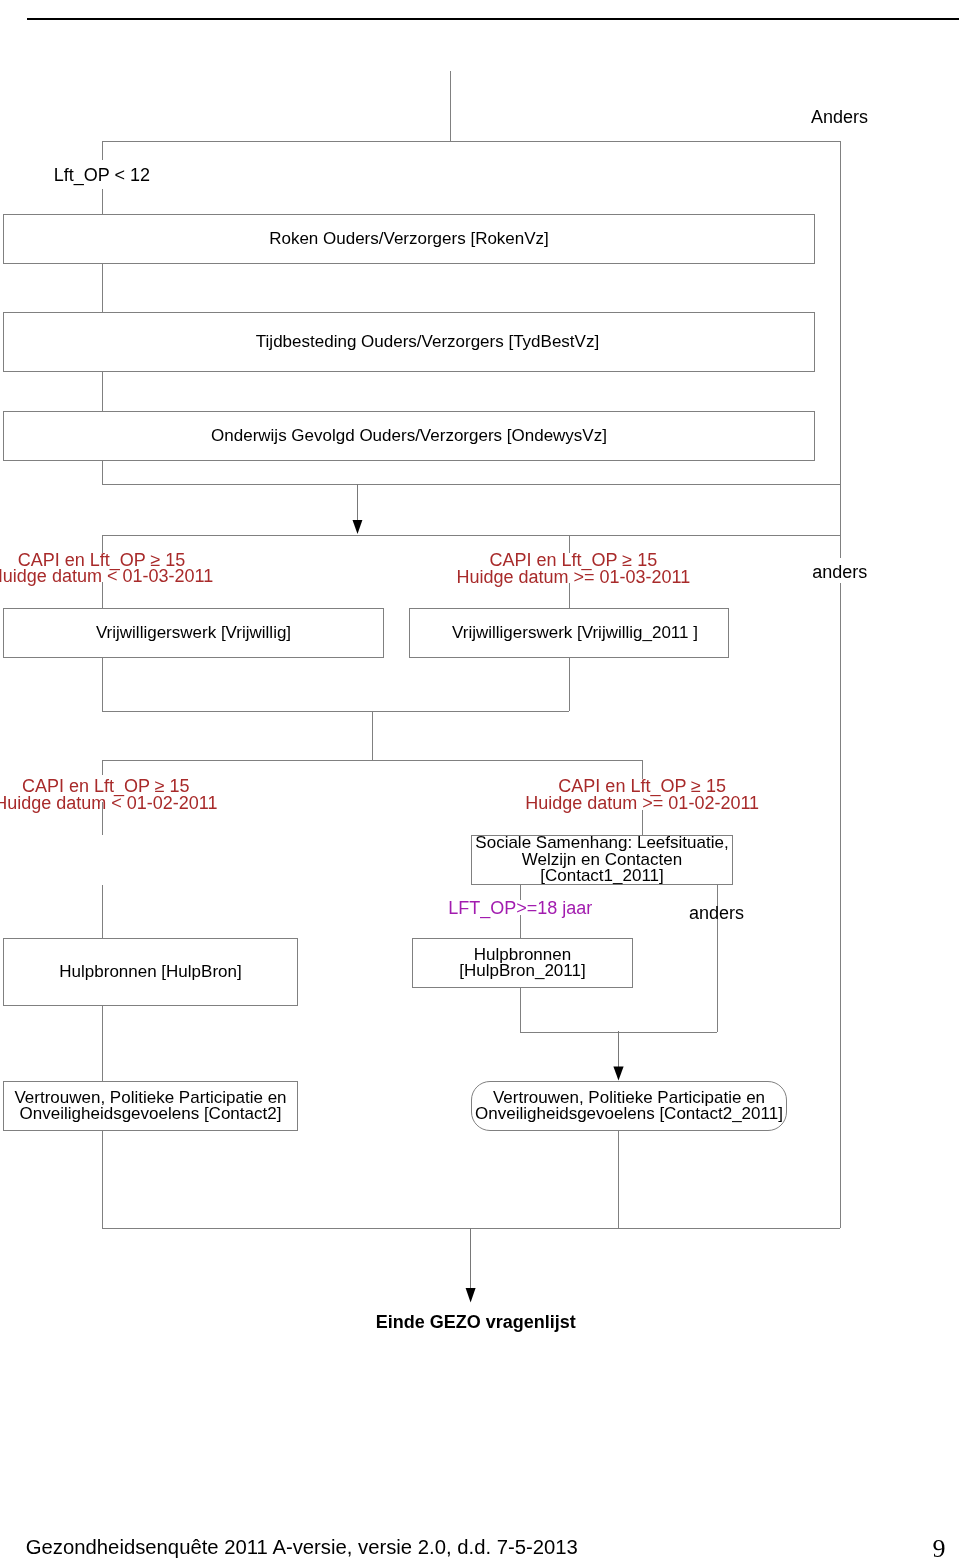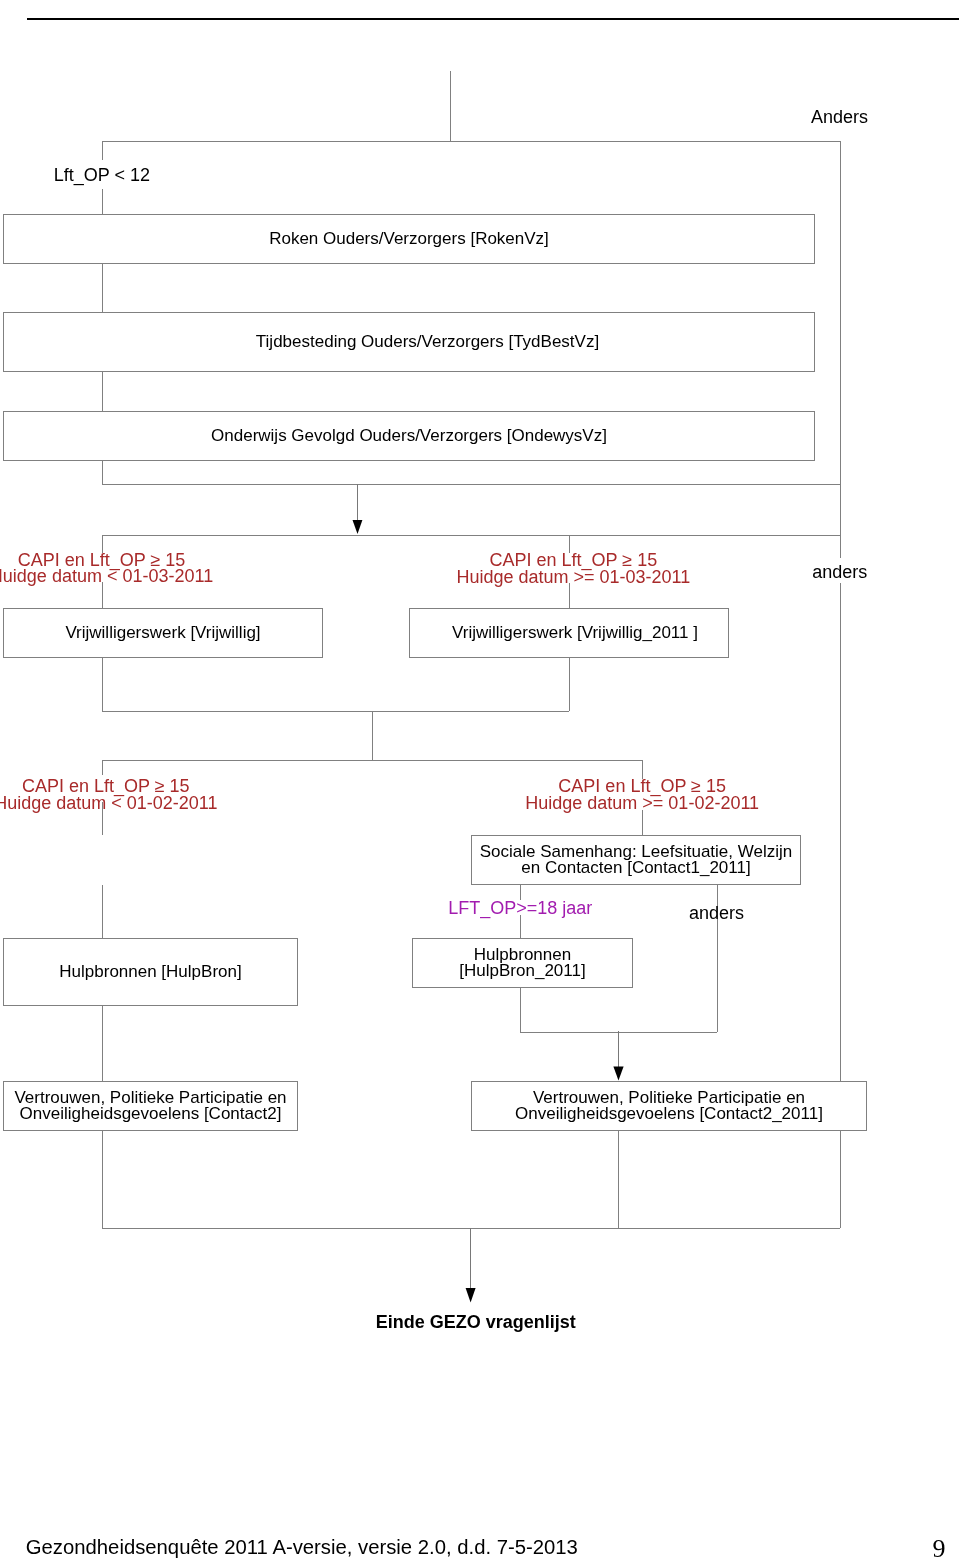--- a/index.html
+++ b/index.html
@@ -63,42 +63,42 @@
     <div>Huidge datum &lt; 01-03-2011</div>
   </div>
   <div class="mask" style="left:482px;top:553px;width:183px;height:30px;"></div>
   <div class="lbl red" style="left:573.4px;top:552.3px;">
     <div>CAPI en Lft_OP ≥ 15</div>
     <div>Huidge datum &gt;= 01-03-2011</div>
   </div>
   <div class="mask" style="left:818px;top:558px;width:44px;height:25px;"></div>
   <div class="lbl" style="left:839.7px;top:563.7px;">anders</div>
 
-  <div class="box" style="left:3px;top:608px;width:320px;height:50px;">Vrijwilligerswerk [Vrijwillig]</div>
+  <div class="box" style="left:3px;top:608px;width:381px;height:50px;">Vrijwilligerswerk [Vrijwillig]</div>
   <div class="box" style="left:409px;top:608px;width:320px;height:50px;padding-left:12px;">Vrijwilligerswerk [Vrijwillig_2011 ]</div>
 
   <div class="hline" style="left:102px;top:711px;width:467px;"></div>
   <div class="vline" style="left:372px;top:711px;height:49px;"></div>
 
   <div class="hline" style="left:102px;top:760px;width:540px;"></div>
   <div class="vline" style="left:102px;top:760px;height:75px;"></div>
   <div class="vline" style="left:642px;top:760px;height:75px;"></div>
 
   <div class="mask" style="left:18px;top:775px;width:176px;height:27px;"></div>
   <div class="lbl red" style="left:105.8px;top:778.3px;">
     <div>CAPI en Lft_OP ≥ 15</div>
     <div>Huidge datum &lt; 01-02-2011</div>
   </div>
   <div class="mask" style="left:551px;top:779px;width:183px;height:31px;"></div>
   <div class="lbl red" style="left:642.2px;top:778.3px;">
     <div>CAPI en Lft_OP ≥ 15</div>
     <div>Huidge datum &gt;= 01-02-2011</div>
   </div>
 
-  <div class="box" style="left:471px;top:835px;width:330px;height:50px;">Sociale Samenhang: Leefsituatie, Welzijn en Contacten [Contact1_2011]</div>
+  <div class="box" style="left:471px;top:835px;width:262px;height:50px;">Sociale Samenhang: Leefsituatie, Welzijn en Contacten [Contact1_2011]</div>
 
   <div class="vline" style="left:102px;top:885px;height:53px;"></div>
   <div class="vline" style="left:520px;top:884px;height:54px;"></div>
   <div class="vline" style="left:717px;top:884px;height:148px;"></div>
 
   <div class="mask" style="left:463px;top:900px;width:115px;height:15px;"></div>
   <div class="lbl redn" style="left:520.3px;top:899.6px;">LFT_OP&gt;=18 jaar</div>
   <div class="lbl" style="left:716.5px;top:904.9px;">anders</div>
 
   <div class="box" style="left:3px;top:938px;width:295px;height:68px;">Hulpbronnen [HulpBron]</div>
@@ -107,21 +107,21 @@
   <div class="vline" style="left:102px;top:988px;height:93px;"></div>
   <div class="vline" style="left:520px;top:988px;height:44px;"></div>
   <div class="hline" style="left:520px;top:1032px;width:197px;"></div>
 
   <svg class="arrow" style="left:611px;top:1031px;width:16px;height:51px;" viewBox="0 0 16 51">
     <path d="M7.5 0 L7.5 36" stroke="#787878" stroke-width="1" fill="none"></path>
     <path d="M2.4 35.5 L12.6 35.5 L7.5 49.5 Z" fill="#000"></path>
   </svg>
 
   <div class="box" style="left:3px;top:1081px;width:295px;height:50px;">Vertrouwen, Politieke Participatie en Onveiligheidsgevoelens [Contact2]</div>
-  <div class="box" style="left:471px;top:1081px;width:396px;height:50px;">Vertrouwen, Politieke Participatie en Onveiligheidsgevoelens [Contact2_2011]</div>
+  <div class="box" style="left:471px;top:1081px;width:316px;height:50px;border-radius:19px;">Vertrouwen, Politieke Participatie en Onveiligheidsgevoelens [Contact2_2011]</div>
 
   <div class="vline" style="left:102px;top:1131px;height:98px;"></div>
   <div class="vline" style="left:618px;top:1131px;height:98px;"></div>
   <div class="hline" style="left:102px;top:1228px;width:738px;"></div>
 
   <svg class="arrow" style="left:463px;top:1228px;width:16px;height:78px;" viewBox="0 0 16 78">
     <path d="M7.5 0 L7.5 61" stroke="#787878" stroke-width="1" fill="none"></path>
     <path d="M2.6 60 L12.6 60 L7.6 74.5 Z" fill="#000"></path>
   </svg>
 

